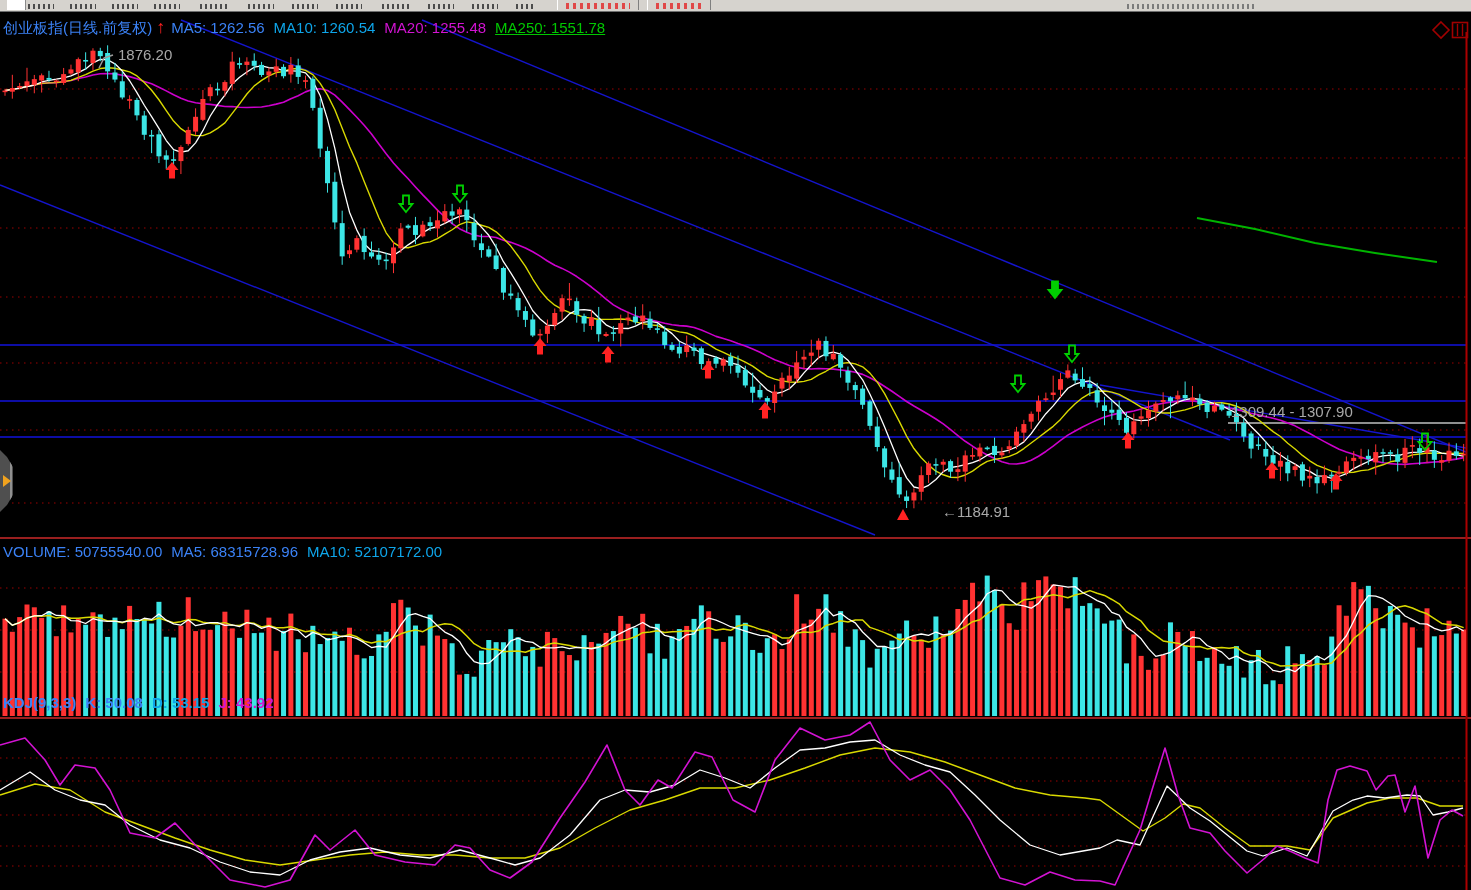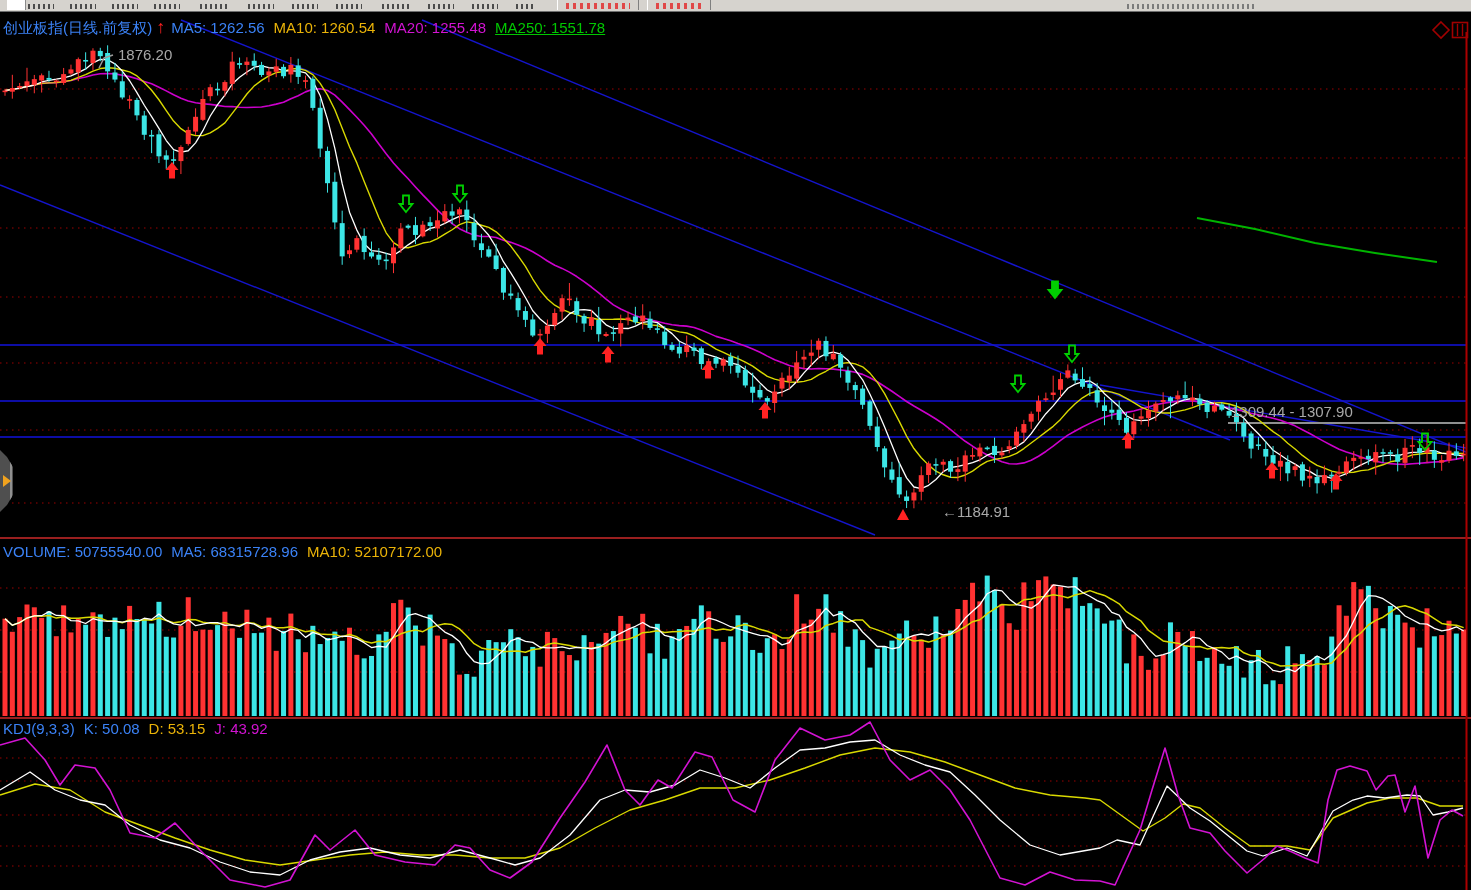--- a/index.html
+++ b/index.html
@@ -15,21 +15,21 @@
   .menu-frag{position:absolute;top:4px;height:5px;
              background:repeating-linear-gradient(90deg,#4c4c4c 0 2px,rgba(0,0,0,0) 2px 5px);}
   .menu-frag.gray{background:repeating-linear-gradient(90deg,#7c7c7c 0 2px,rgba(0,0,0,0) 2px 5px);}
   .menu-btn{position:absolute;top:0;height:10px;background:#d6d3ce;
             border-left:1px solid #fff;border-right:1px solid #7f7f7f;}
   .menu-btn .red{position:absolute;left:8px;right:8px;top:3px;height:6px;
             background:repeating-linear-gradient(90deg,#e04848 0 3px,rgba(0,0,0,0) 3px 7px);}
   
   .ovl{position:absolute;font-size:15px;line-height:17px;white-space:nowrap;z-index:4;}
   .seg{margin-right:9px;}
-  .wht{color:#3b82f6;} .yel{color:#eab308;} .mag{color:#d213d2;} .grn{color:#00c800;text-decoration:underline;}
+  .wht{color:#3b82f6;} .yel{color:#0ea5e9;} .mag{color:#d213d2;} .grn{color:#00c800;text-decoration:underline;}
   .gry{color:#a8a8a8;}
   .uparrow-glyph{color:#ff2020;font-weight:bold;font-size:18px;margin:0 6px 0 4px;}
   
   .side-tab{position:absolute;left:0;top:450px;width:14px;height:62px;z-index:4;
             background:#4f4f4f;
             clip-path:polygon(0 0,7px 7px,13px 17px,13px 45px,7px 55px,0 62px);}
   .side-tab .edge{position:absolute;left:10px;top:8px;width:2px;height:46px;background:#8f8f8f;}
   .side-tab .tri{position:absolute;left:3px;top:25px;width:0;height:0;
             border-left:8px solid #f0a21e;border-top:6px solid transparent;
             border-bottom:6px solid transparent;}
@@ -751,21 +751,21 @@
   </div>
 
   <div class="ovl gry" style="left:118px;top:46px;text-align:right;">1876.20</div>
   <div class="ovl gry" style="left:906px;top:503px;margin-left:36px;">←1184.91</div>
   <div class="ovl gry" style="left:1231px;top:403px;">1309.44 - 1307.90</div>
 
   <div class="ovl" style="left:3px;top:543px;">
     <span class="seg wht">VOLUME: 50755540.00</span><span class="seg wht">MA5: 68315728.96</span><span class="seg yel">MA10: 52107172.00</span>
   </div>
 
-  <div class="ovl" style="left:3px;top:720px;">
+  <div class="ovl" style="left:3px;top:694px;font-weight:bold;">
     <span class="seg wht">KDJ(9,3,3)</span><span class="seg wht">K: 50.08</span><span class="seg yel">D: 53.15</span><span class="seg mag">J: 43.92</span>
   </div>
 
   <div class="side-tab">
     <div class="edge"></div>
     <div class="tri"></div>
   </div>
 </div>
 
 </body></html>

